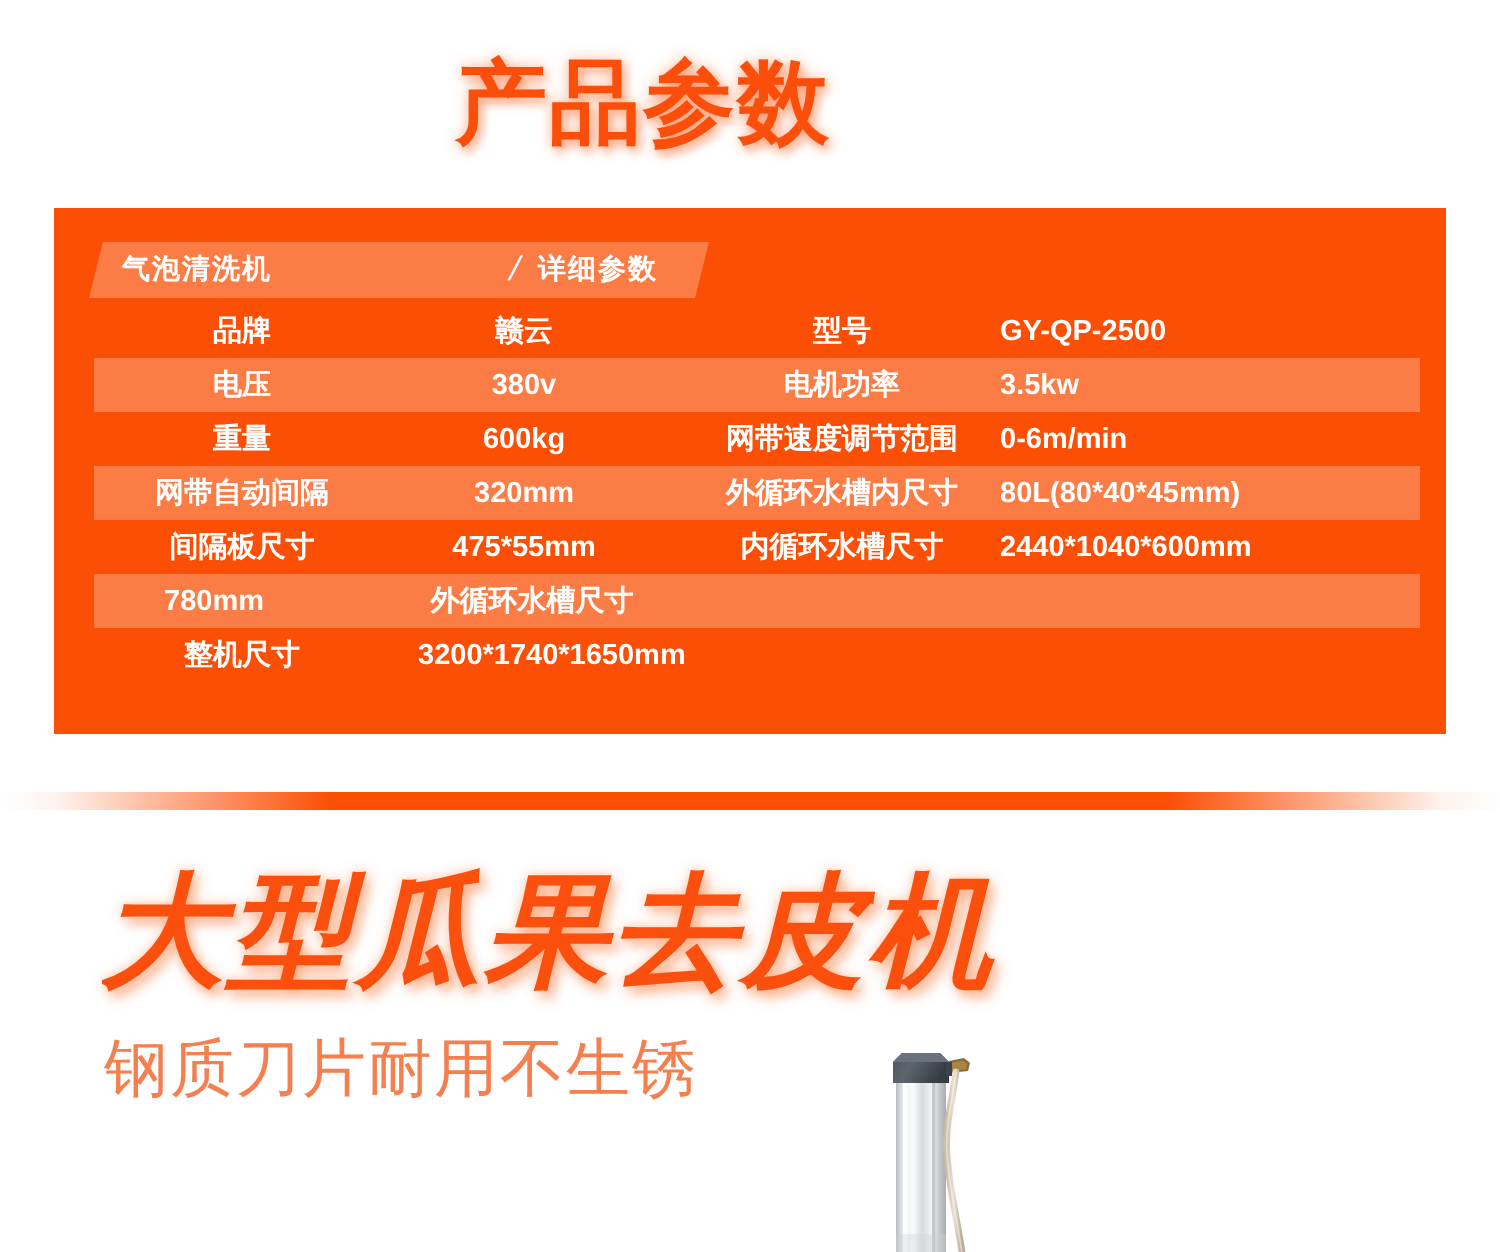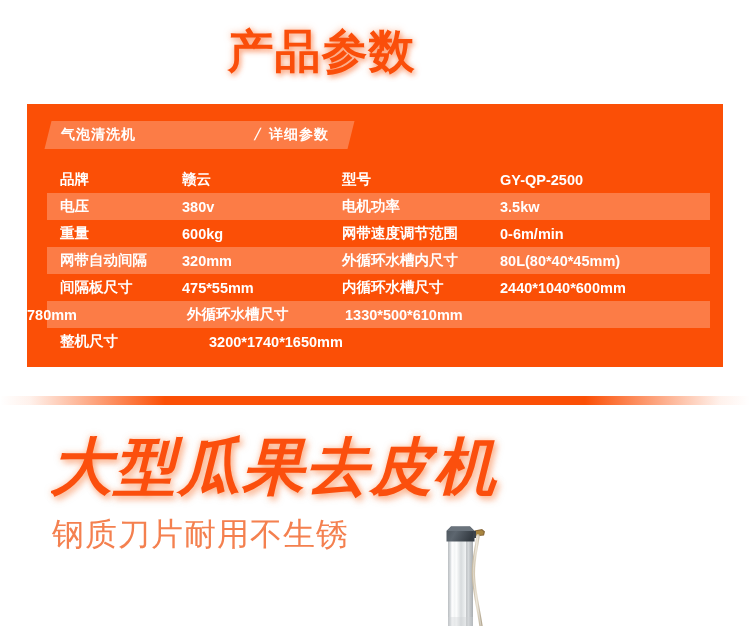--- a/index.html
+++ b/index.html
@@ -71,22 +71,23 @@
     font-size: 17px;
     transform: skewX(-14deg);
     display: inline-block;
   }
   .spec-header-inner .h-sub { margin-right: 22px; }
 
   
   .spec-rows {
     position: absolute;
     left: 0;
-    top: 62px;
+    top: 48px;
     width: 696px;
+    text-align: center;
   }
   .spec-row {
     position: relative;
     height: 27px;
     display: flex;
     align-items: center;
     color: #ffffff;
     font-size: 14.5px;
     font-weight: bold;
   }
@@ -206,21 +207,20 @@
     <div class="spec-row">
       <span class="cell c-label-l">间隔板尺寸</span>
       <span class="cell c-value-l">475*55mm</span>
       <span class="cell c-label-r">内循环水槽尺寸</span>
       <span class="cell c-value-r">2440*1040*600mm</span>
     </div>
 
     <div class="spec-row striped">
       <span class="cell c-value-l">780mm</span>
       <span class="cell c-label-r">外循环水槽尺寸</span>
-      <span class="cell c-value-r">1330*500*610mm</span>
     </div>
 
     <div class="spec-row full">
       <span class="cell c-label-l">整机尺寸</span>
       <span class="cell c-value-l">3200*1740*1650mm</span>
     </div>
 
   </div>
 </div>
 

